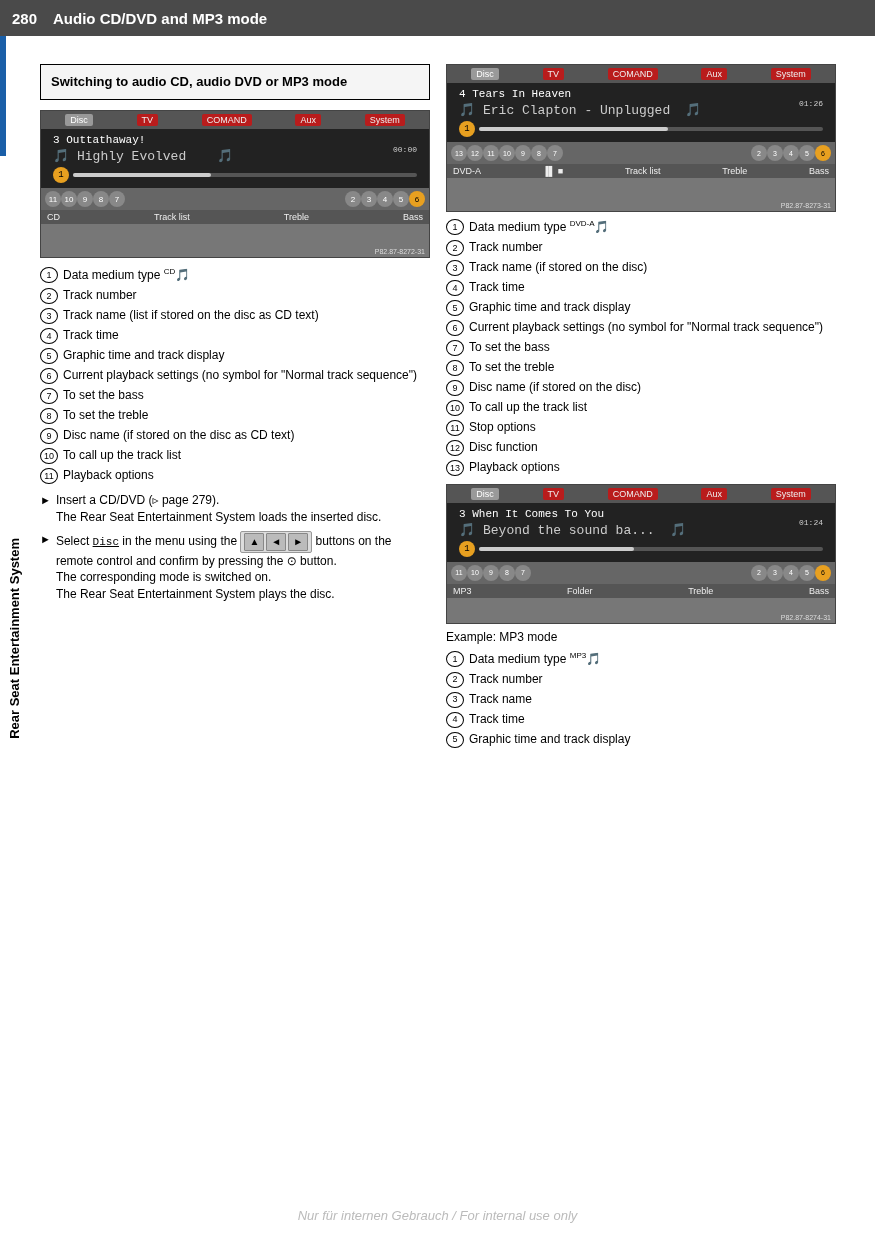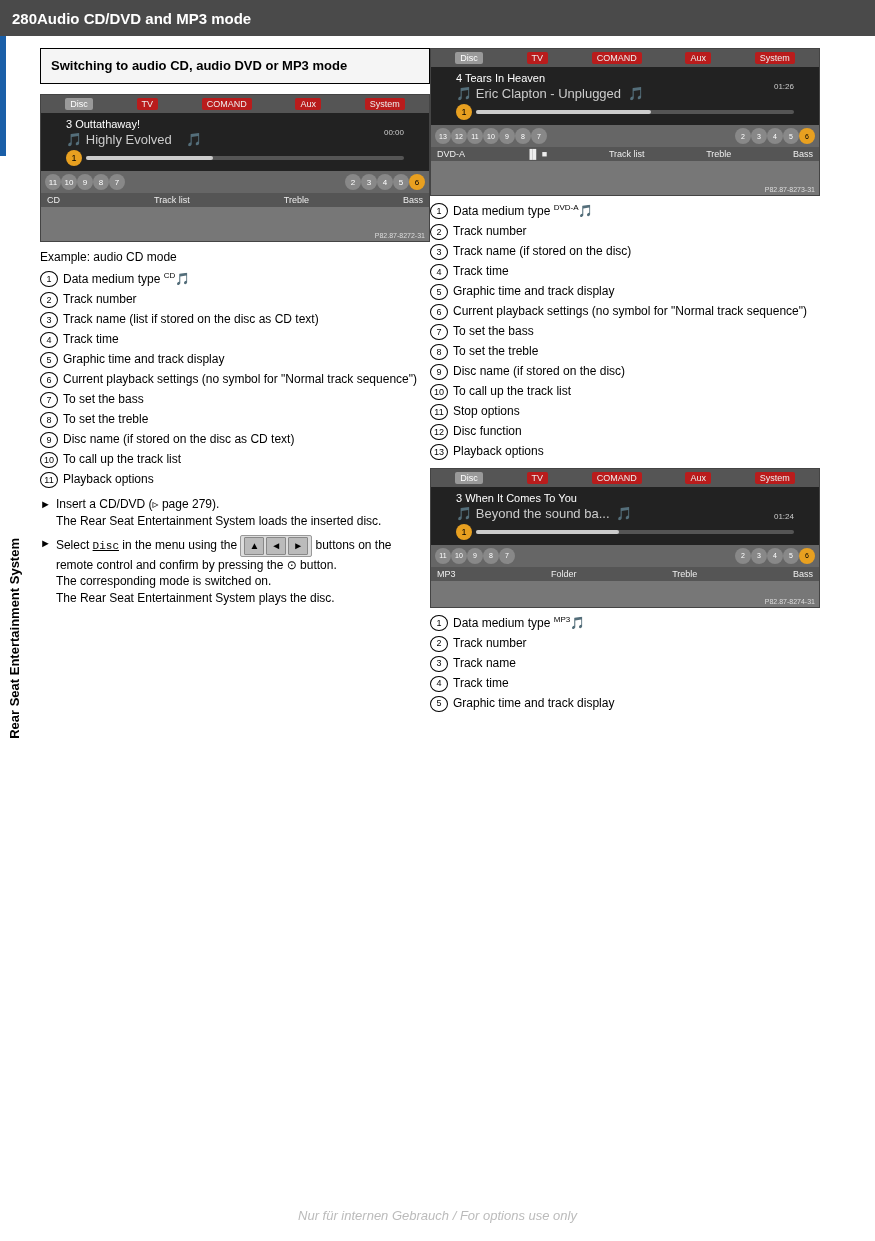--- a/index.html
+++ b/index.html
@@ -18,20 +18,21 @@
       background: #4a4a4a;
       color: #fff;
       display: flex;
       align-items: center;
       padding: 6px 12px;
       height: 36px;
     }
     .page-number {
       font-weight: bold;
       font-size: 15px;
+      margin-right: 16px;
     }
     .header-title {
       font-weight: bold;
       font-size: 15px;
     }
 
     
     .sidebar {
       position: absolute;
       left: 0;
@@ -56,23 +57,24 @@
       left: 0;
       top: 36px;
       width: 6px;
       height: 120px;
       background: #1a5fa8;
     }
 
     
     .main-content {
       margin-left: 28px;
-      margin-top: 0;
+      margin-top: 16px;
       display: flex;
       padding: 12px;
+      gap: 16px;
     }
 
     
     .left-col {
       flex: 1;
       max-width: 390px;
     }
 
     
     .right-col {
@@ -216,24 +218,25 @@
       padding: 1px 5px;
       background: #b91c1c;
       border-radius: 2px;
     }
     .img-tab.active {
       background: #999;
       color: #fff;
     }
     .img-song-display {
       background: #222;
-      padding: 5px 25px;
+      padding: 5px 12px;
       color: #fff;
       font-size: 10px;
       min-height: 35px;
+      font-family: Liberation Mono, monospace;
     }
     .img-song-title {
       font-size: 11px;
       color: #fff;
     }
     .img-song-sub {
       font-size: 13px;
       color: #ccc;
       margin-top: 2px;
     }
@@ -357,21 +360,20 @@
       </div>
       <div class="img-bottom-row">
         <span class="img-bottom-label">CD</span>
         <span class="img-bottom-label">Track list</span>
         <span class="img-bottom-label">Treble</span>
         <span class="img-bottom-label">Bass</span>
       </div>
       <span class="img-ref">P82.87-8272-31</span>
     </div>
 
-    <div class="example-label">Example: audio CD mode</div>
 
     <ul class="item-list">
       <li>
         <span class="item-num">1</span>
         <span class="item-text">Data medium type <sup>CD</sup>🎵</span>
       </li>
       <li>
         <span class="item-num">2</span>
         <span class="item-text">Track number</span>
       </li>
@@ -542,21 +544,21 @@
 
     <div class="img-container" style="height:140px; margin-top:8px; margin-bottom:6px;">
       <div class="img-top-bar">
         <span class="img-tab active">Disc</span>
         <span class="img-tab">TV</span>
         <span class="img-tab">COMAND</span>
         <span class="img-tab">Aux</span>
         <span class="img-tab">System</span>
       </div>
       <div class="img-song-display">
-        <div style="display:flex; justify-content:space-between; align-items:flex-end;">
+        <div style="display:flex; justify-content:space-between; align-items:center;">
           <div>
             <div class="img-song-title">3 When It Comes To You</div>
             <div class="img-song-sub">🎵 Beyond the sound ba... &nbsp;🎵</div>
           </div>
           <div class="img-time">01:24</div>
         </div>
         <div class="img-progress-row">
           <div class="img-num accent" style="font-size:9px;">1</div>
           <div class="img-progress-bar">
             <div class="img-progress-fill" style="width:45%;"></div>
@@ -578,20 +580,21 @@
       </div>
       <div class="img-bottom-row">
         <span class="img-bottom-label">MP3</span>
         <span class="img-bottom-label">Folder</span>
         <span class="img-bottom-label">Treble</span>
         <span class="img-bottom-label">Bass</span>
       </div>
       <span class="img-ref">P82.87-8274-31</span>
     </div>
 
+    <div class="example-label">Example: MP3 mode</div>
 
     <ul class="item-list">
       <li>
         <span class="item-num">1</span>
         <span class="item-text">Data medium type <sup>MP3</sup>🎵</span>
       </li>
       <li>
         <span class="item-num">2</span>
         <span class="item-text">Track number</span>
       </li>
@@ -606,13 +609,13 @@
       <li>
         <span class="item-num">5</span>
         <span class="item-text">Graphic time and track display</span>
       </li>
     </ul>
 
   </div>
 
 </div>
 
-<div class="footer-watermark">Nur für internen Gebrauch / For options use only</div>
+<div class="footer-watermark">Nur für internen Gebrauch / For internal use only</div>
 
 </body></html>

